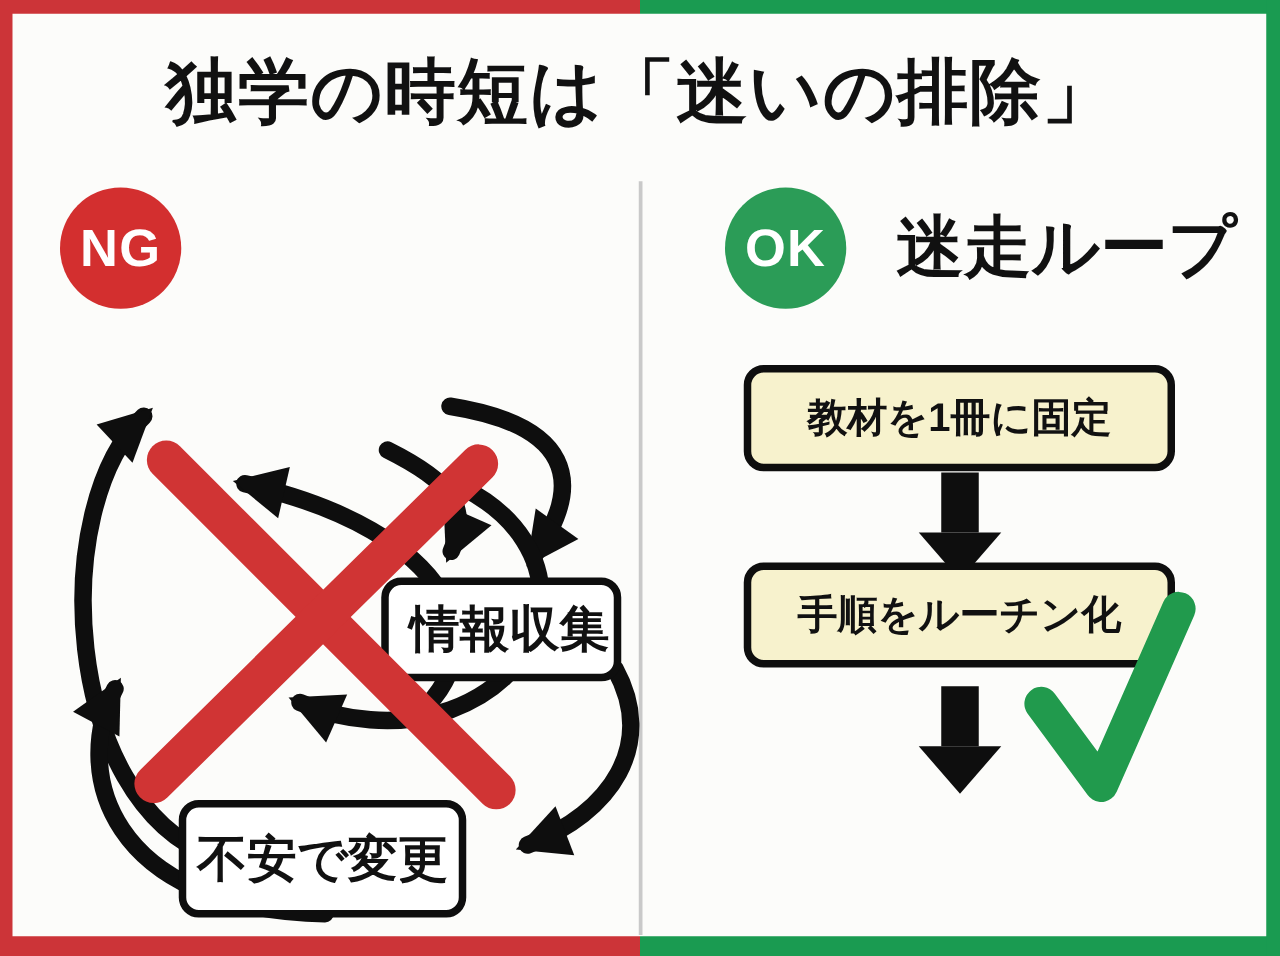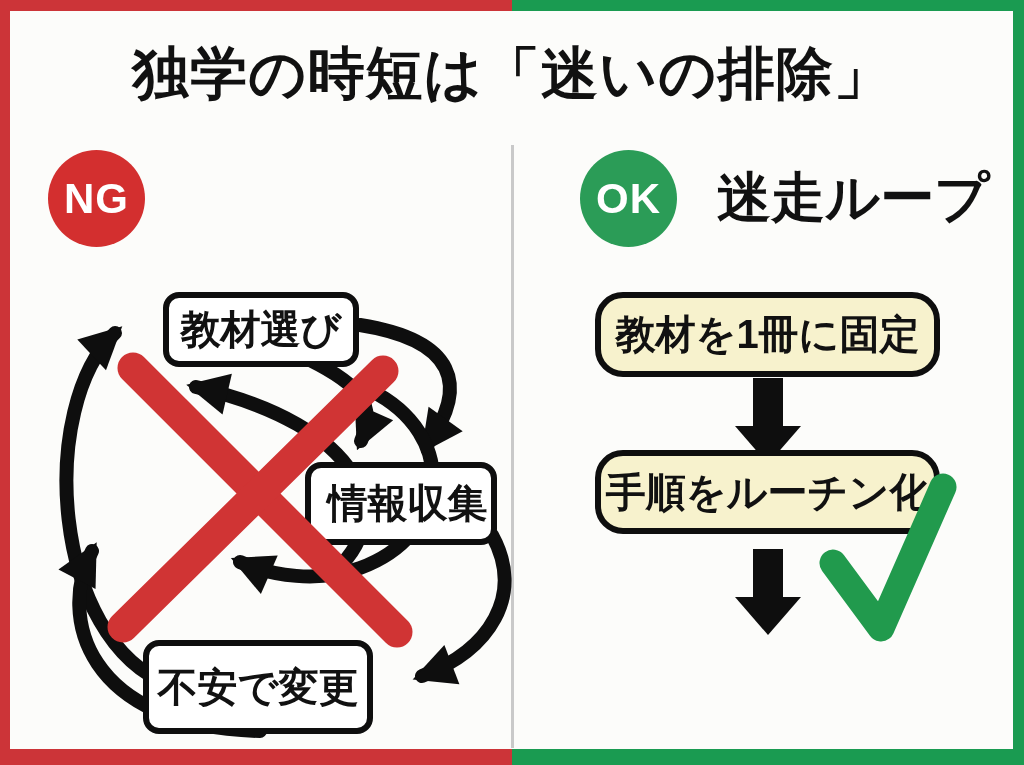--- a/index.html
+++ b/index.html
@@ -31,23 +31,23 @@
   .tangle { position:absolute; left:30px; top:285px; z-index:1; }
   .node { position:absolute; background:#ffffff; border:6px solid #0e0e0e; border-radius:16px;
           display:flex; align-items:center; justify-content:center;
           font-size:40px; font-weight:900; z-index:2; box-sizing:border-box; white-space:nowrap; }
   .node1 { left:163px; top:292px; width:196px; height:75px; }
   .node2 { left:305px; top:462px; width:192px; height:83px;padding-left:13px; }
   .node3 { left:143px; top:640px; width:230px; height:94px;text-align:center; }
   .cross { position:absolute; left:80px; top:330px; z-index:3; }
 
   
-  .step { position:absolute; left:595px; width:345px; background:#f7f2cd; border:6px solid #0e0e0e; border-radius:28px;
+  .step { position:absolute; left:595px; width:345px; background:#f7f2cd; border:6px solid #0e0e0e; border-radius:16px;
           display:flex; align-items:center; justify-content:center;
-          font-size:40px; font-weight:900; z-index:2; box-sizing:border-box; white-space:nowrap; }
+          font-size:32px; font-weight:900; z-index:2; box-sizing:border-box; white-space:nowrap; }
   .step1 { top:292px; height:85px; }
   .step2 { top:450px; height:84px; }
   .step3 { top:635px; height:83px; }
 
   .da-shaft { position:absolute; width:30px; height:48px; background:#0e0e0e; z-index:1; }
   .da-head  { position:absolute; width:0; height:0; border-left:33px solid transparent;
               border-right:33px solid transparent; border-top:38px solid #0e0e0e; z-index:1; }
   .a1s { left:753px; top:378px; }
   .a1h { left:735px; top:426px; }
   .a2s { left:753px; top:549px; }
@@ -87,21 +87,20 @@
       <path d="M 140,400 C 20,355 8,120 85,48" marker-end="url(#ah)"></path>
       <path d="M 330,40 C 425,55 440,100 397,160" marker-end="url(#ah)"></path>
       <path d="M 280,75 C 330,100 347,120 331,156" marker-end="url(#ah)"></path>
       <path d="M 462,250 C 495,310 460,365 392,391" marker-end="url(#ah)"></path>
       <path d="M 230,446 C 55,442 28,330 62,266" marker-end="url(#ah)"></path>
       <path d="M 340,105 C 430,150 420,250 330,283 C 288,298 242,291 210,277" marker-end="url(#ah)"></path>
       <path d="M 300,290 C 372,232 332,140 166,102" marker-end="url(#ah)"></path>
     </g>
   </svg>
 
-  <div class="node node1">教材選び</div>
   <div class="node node2">情報収集</div>
   <div class="node node3">不安で変更</div>
 
   <svg class="cross" width="340" height="330" viewBox="0 0 340 330">
     <g stroke="#d03434" stroke-width="31" stroke-linecap="round">
       <line x1="53" y1="38" x2="317" y2="302"></line>
       <line x1="303" y1="41" x2="43" y2="297"></line>
     </g>
   </svg>
 

